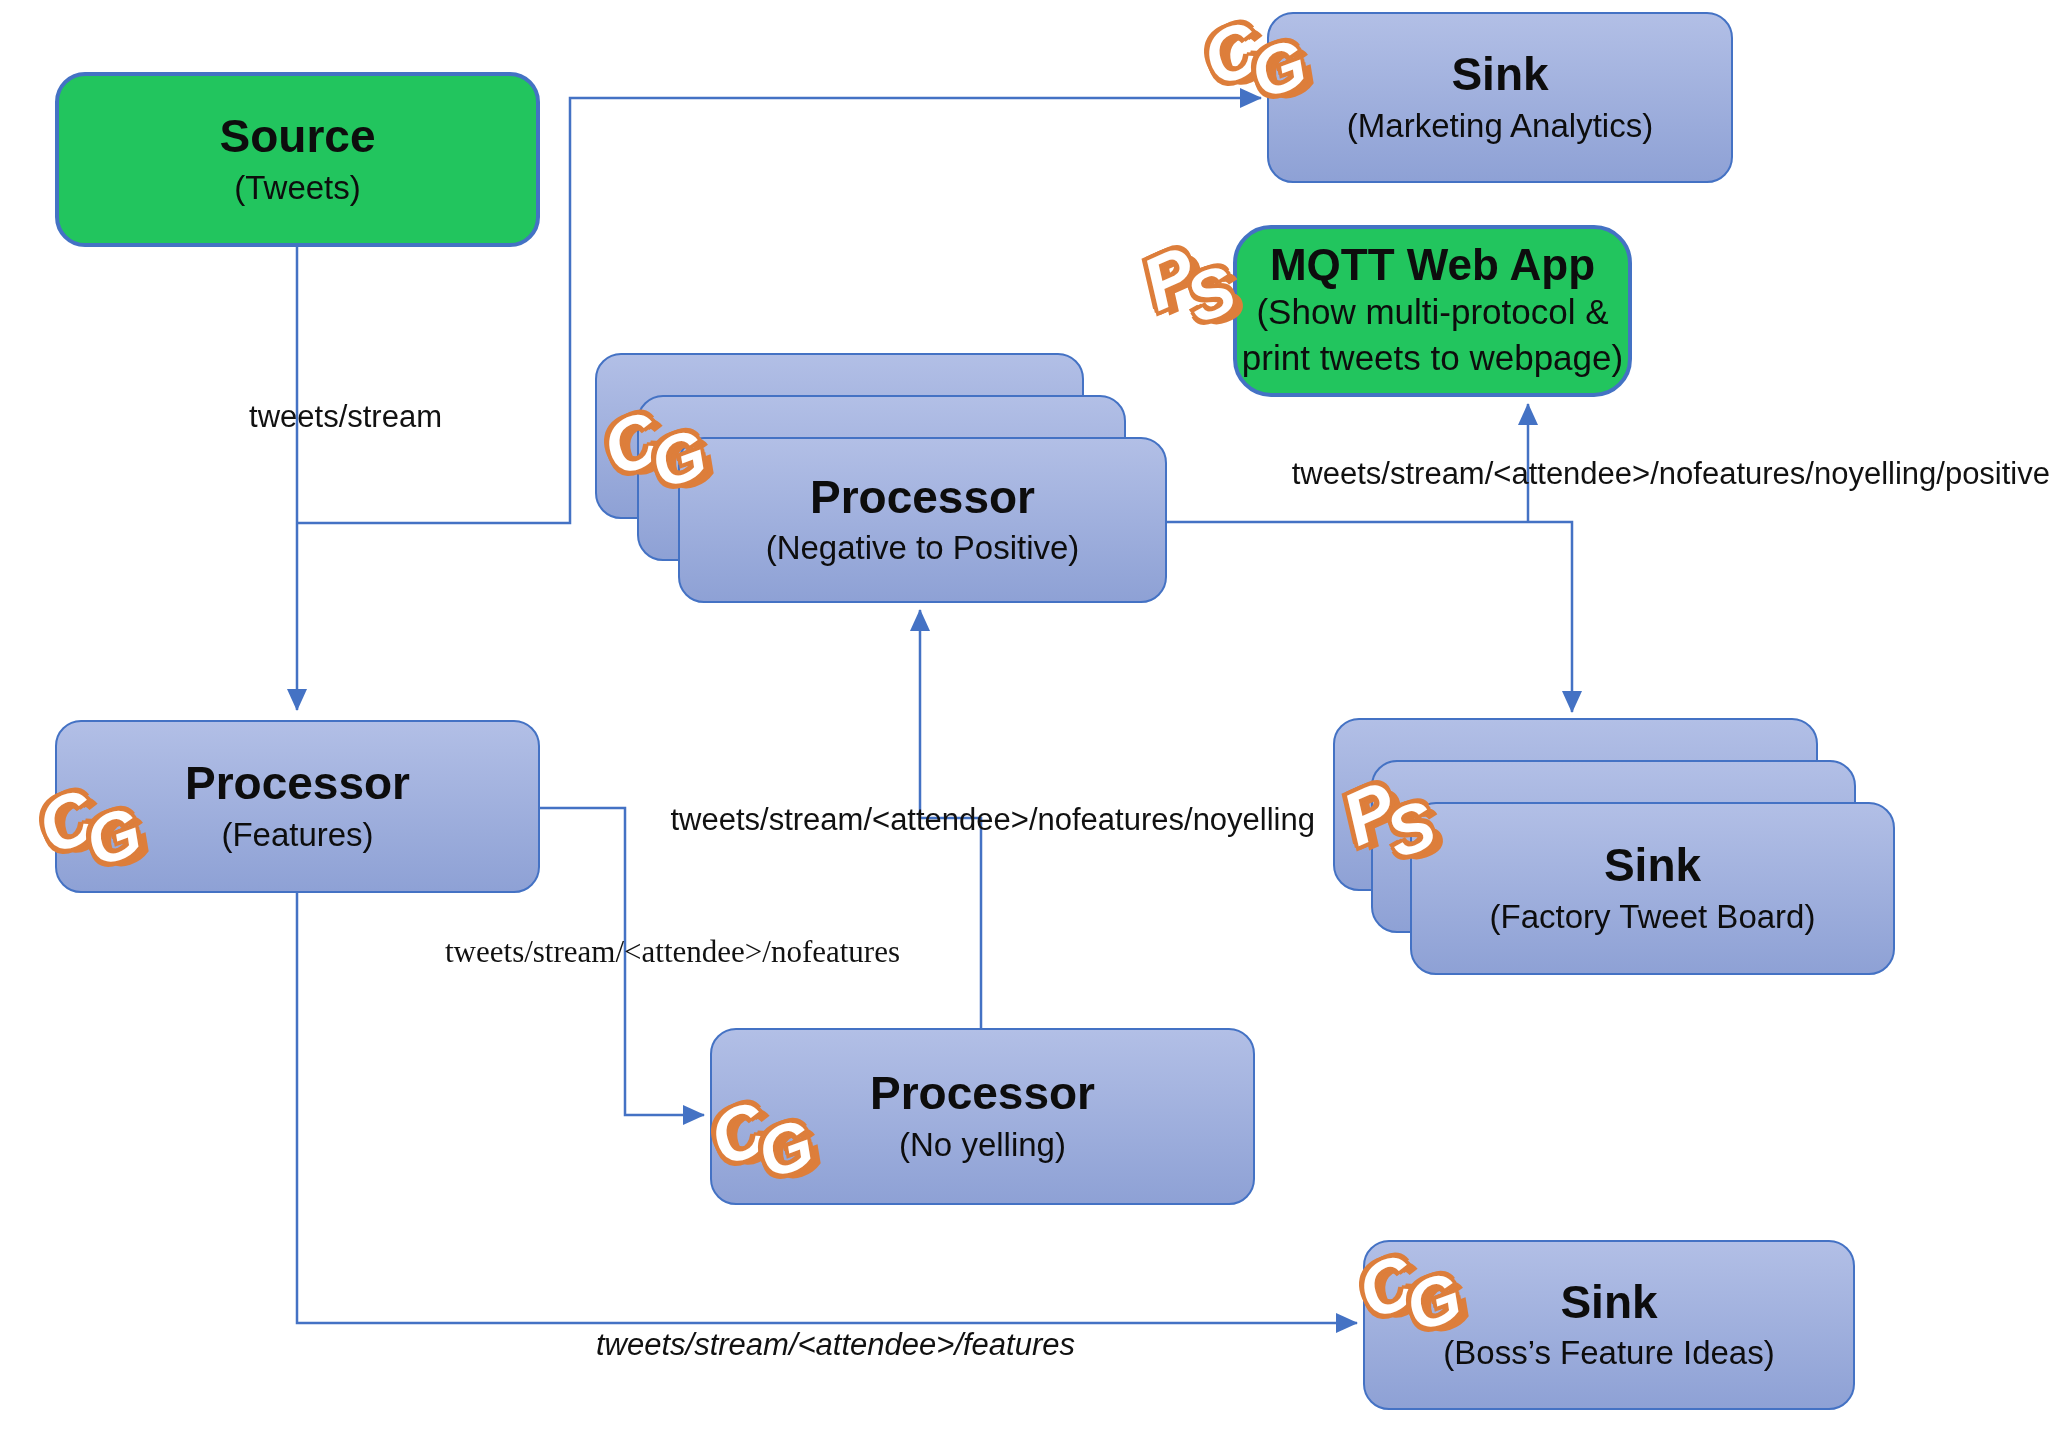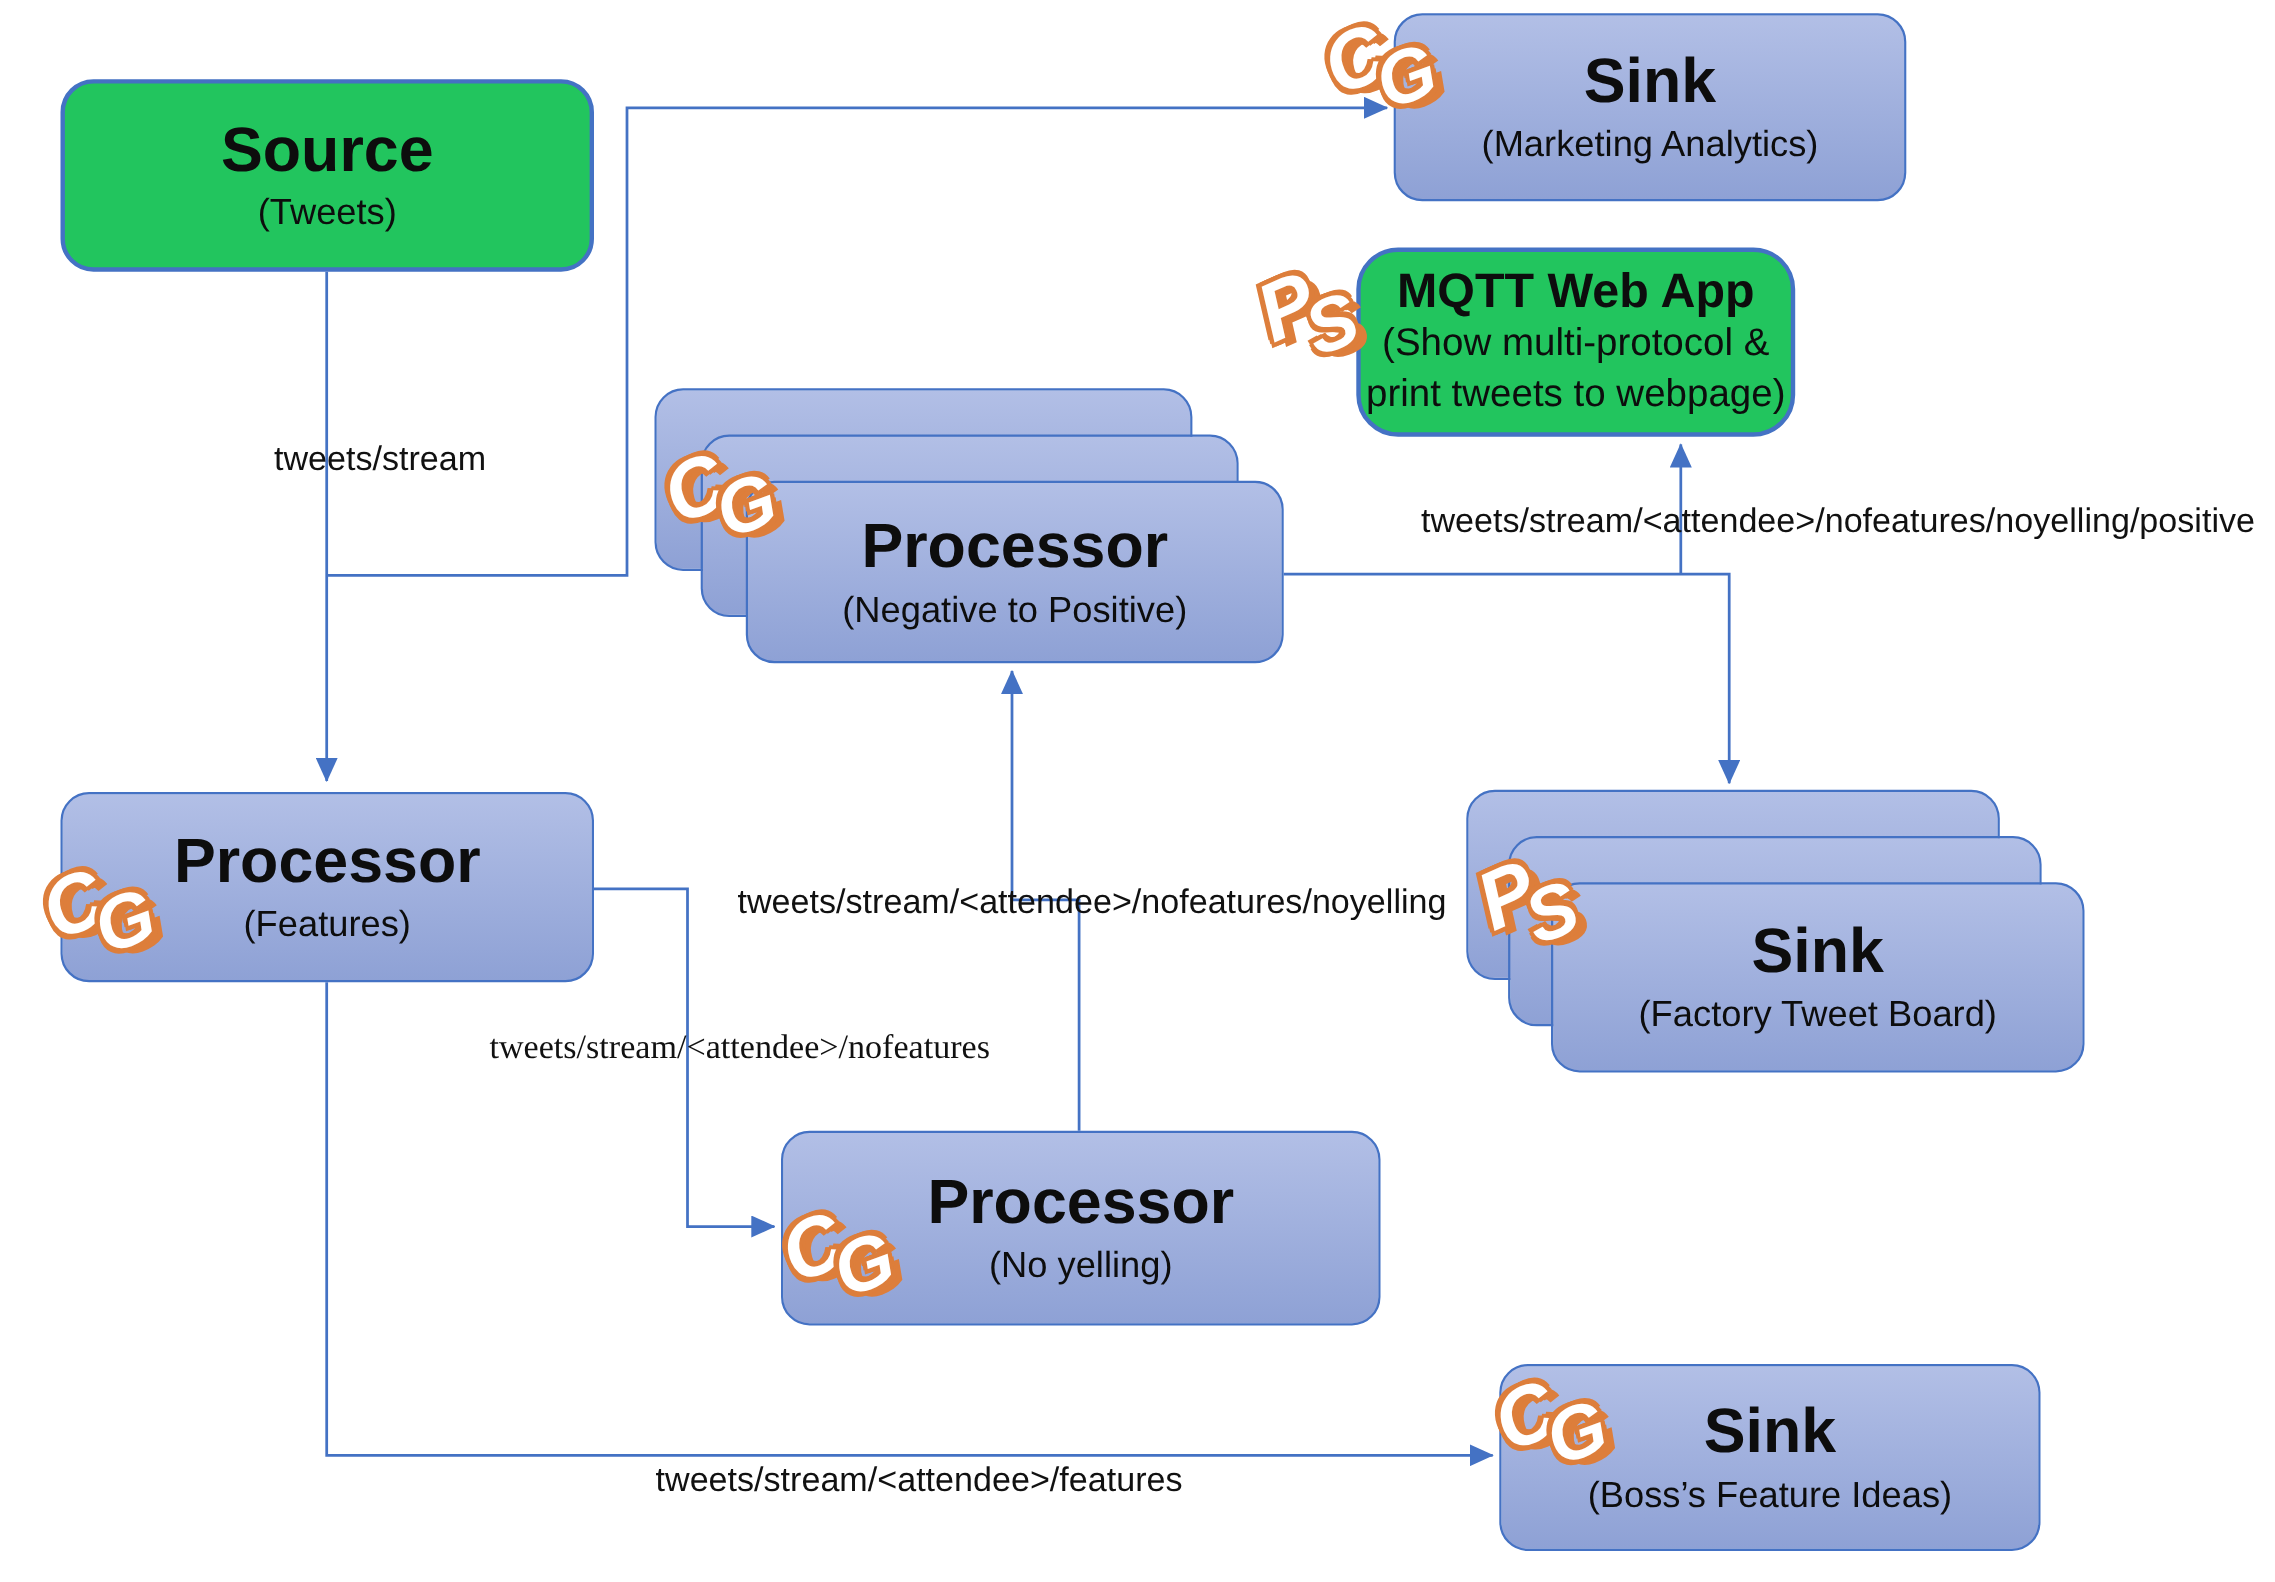--- a/index.html
+++ b/index.html
@@ -28,21 +28,21 @@
   .blue{
     background:linear-gradient(180deg,#b2bfe6 0%,#8ea1d5 100%);
     border:2.5px solid #4472C4;
     border-radius:26px;
   }
   .white{
     background:#22c55e;
     border:4px solid #4472C4;
     border-radius:32px;
   }
-  .node-title{font-size:57px;font-weight:700;color:#0d0d0d;line-height:1.05;}
+  .node-title{font-size:46px;font-weight:700;color:#0d0d0d;line-height:1.05;}
   .node-subtitle{font-size:33px;font-weight:400;color:#0d0d0d;line-height:1.15;}
   .mqtt .node-title{font-size:44px;}
   .mqtt .node-subtitle{font-size:35px;line-height:1.25;}
   .stack{position:absolute;}
   .stack .node{position:absolute;}
   
   .edge-label{
     position:absolute;
     font-size:31px;
     color:#111111;
@@ -139,21 +139,21 @@
 
   <div class="node blue" style="left:1363px;top:1240px;width:492px;height:170px;">
     <div class="node-title">Sink</div>
     <div class="node-subtitle">(Boss’s Feature Ideas)</div>
   </div>
 
   <div class="edge-label" style="left:142px;top:398px;width:300px;">tweets/stream</div>
   <div class="edge-label" style="left:320px;top:933px;width:580px;font-family:Liberation Serif, serif;">tweets/stream/&lt;attendee&gt;/nofeatures</div>
   <div class="edge-label" style="left:600px;top:753px;width:715px;margin-top:48px;">tweets/stream/&lt;attendee&gt;/nofeatures/noyelling</div>
   <div class="edge-label" style="left:1200px;top:455px;width:850px;">tweets/stream/&lt;attendee&gt;/nofeatures/noyelling/positive</div>
-  <div class="edge-label" style="left:530px;top:1326px;width:545px;">tweets/stream/&lt;attendee&gt;/features</div>
+  <div class="edge-label" style="left:530px;top:1326px;width:545px;font-style:italic;">tweets/stream/&lt;attendee&gt;/features</div>
 
   <div class="logo" style="left:1205px;top:15px;">
     <span class="letter l1">C</span><span class="letter l2">G</span>
   </div>
   <div class="logo" style="left:1145px;top:240px;">
     <span class="letter l1">P</span><span class="letter l2">S</span>
   </div>
   <div class="logo" style="left:605px;top:405px;">
     <span class="letter l1">C</span><span class="letter l2">G</span>
   </div>

